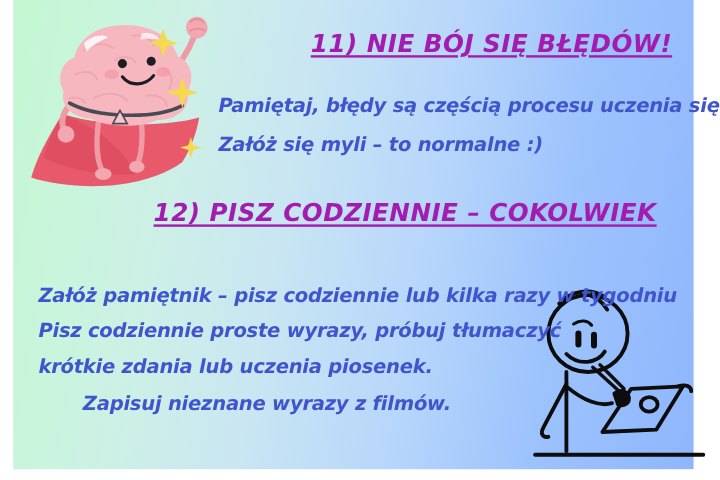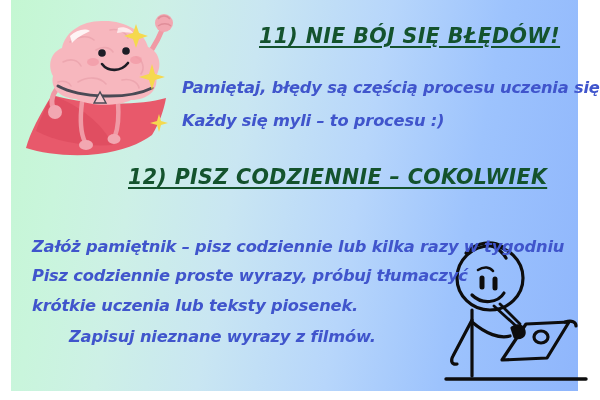--- a/index.html
+++ b/index.html
@@ -45,21 +45,21 @@
     color: #3c4fc4;
     font-family: "DejaVu Sans", sans-serif;
     font-style: italic;
     white-space: nowrap;
     letter-spacing: -0.2px;
   }
 
   .heading {
     font-weight: bold;
     font-size: 20.5px;
-    color: #14532d;
+    color: #a21caf;
     text-decoration: underline;
     text-underline-offset: 3px;
     letter-spacing: 0.4px;
   }
 
   .body-line {
     font-size: 16.3px;
     font-weight: 600;
     color: #4055cc;
   }
@@ -177,21 +177,21 @@
       <path d="M62 122 L86 86 L129 84 L107 120 Z"></path>
       <path d="M125 84 C132 82 136 84 136 88"></path>
       <ellipse cx="101" cy="99" rx="7" ry="6"></ellipse>
 
       <path d="M6 141 L146 141" stroke-width="3.4"></path>
     </g>
   </svg>
 
   <div class="txt heading" id="h1">11) NIE BÓJ SIĘ BŁĘDÓW!</div>
   <div class="txt body-line" id="s1l1">Pamiętaj, błędy są częścią procesu uczenia się.</div>
-  <div class="txt body-line" id="s1l2">Każdy się myli – to procesu :)</div>
+  <div class="txt body-line" id="s1l2">Załóż się myli – to normalne :)</div>
 
   <div class="txt heading" id="h2">12) PISZ CODZIENNIE – COKOLWIEK</div>
   <div class="txt body-line" id="s2l1">Załóż pamiętnik – pisz codziennie lub kilka razy w tygodniu</div>
   <div class="txt body-line" id="s2l3">Pisz codziennie proste wyrazy, próbuj tłumaczyć</div>
-  <div class="txt body-line" id="s2l4">krótkie uczenia lub teksty piosenek.</div>
+  <div class="txt body-line" id="s2l4">krótkie zdania lub uczenia piosenek.</div>
   <div class="txt body-line" id="s2l5">Zapisuj nieznane wyrazy z filmów.</div>
 
 </div>
 
 </body></html>

